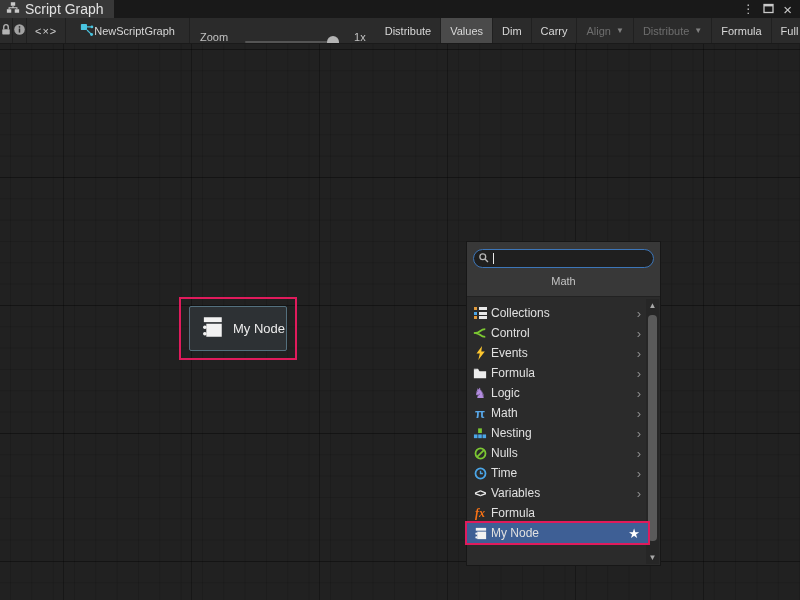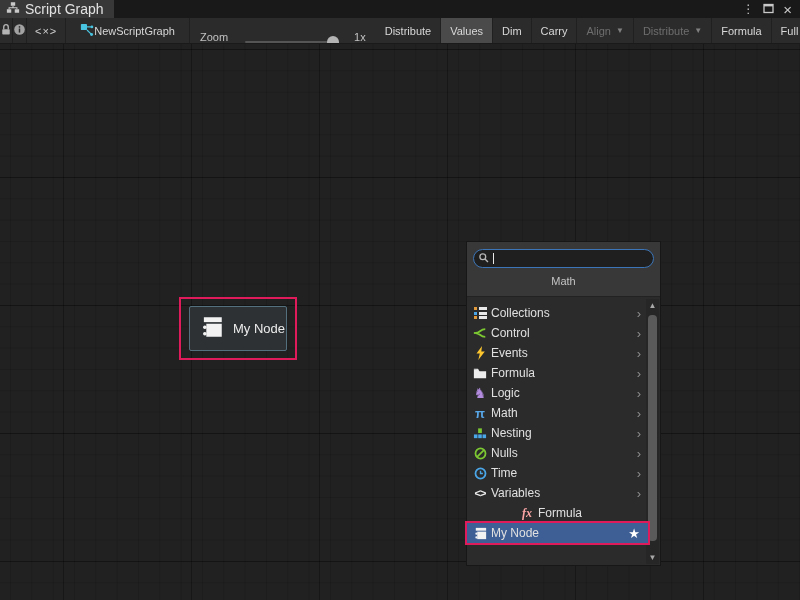--- a/index.html
+++ b/index.html
@@ -76,22 +76,22 @@
          display:flex; flex-direction:column; align-items:center; }
   .psb .arr { color:#a8a8a8; font-size:8px; height:12px; display:flex; align-items:center; }
   .psb .thumb { position:absolute; top:16px; left:2px; width:9px; height:226px; background:#5a5a5a;
                 border-radius:4px; }
   .psb .arr.down { position:absolute; bottom:1px; }
 
   
   .g-logic { color:#b38ce0; font-size:14px; line-height:1; }
   .g-math { color:#58a7e8; font-size:13px; font-weight:bold; line-height:1; }
   .g-vars { color:#f0f0f0; font-size:11px; font-weight:bold; letter-spacing:-1px; }
-  .g-formula { color:#fca5a5; font-size:12px; font-style:italic;
-               font-family:"Liberation Serif", serif; font-weight:bold;margin-left:47px; }
+  .g-formula { color:#f97316; font-size:12px; font-style:italic;
+               font-family:"Liberation Serif", serif; font-weight:bold; }
   .g-bolt { line-height:1; }
 
   
   .col-ic { width:13px; height:12px; display:flex; flex-direction:column; justify-content:space-between; }
   .col-ic .r { display:flex; gap:2px; height:3px; }
   .col-ic .b { width:3px; height:3px; }
   .col-ic .l { flex:1; height:3px; background:#e8e8e8; }
 </style>
 </head>
 <body>

